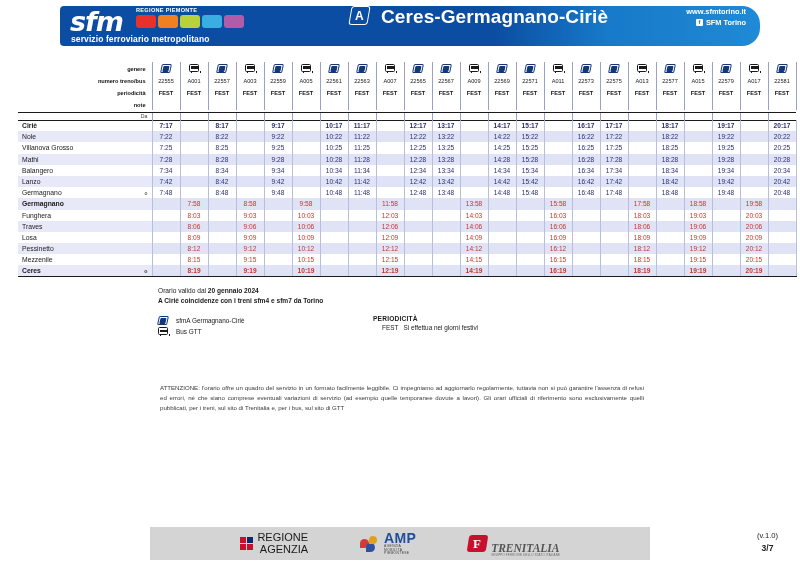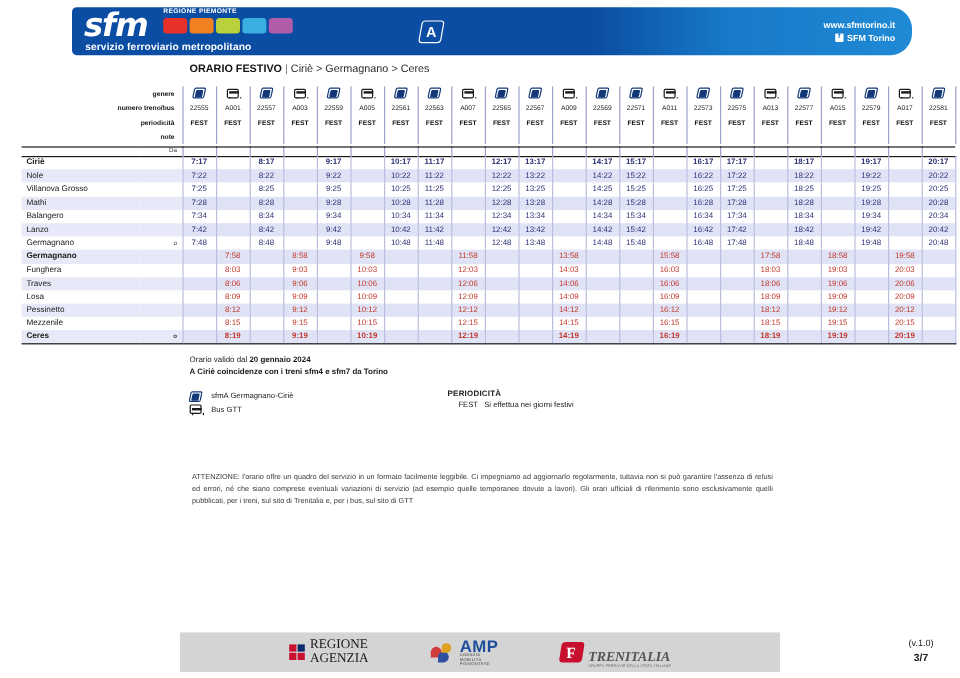--- a/index.html
+++ b/index.html
@@ -10,21 +10,21 @@
     font-family:"Liberation Sans", sans-serif;
     position:relative;
     overflow:hidden;
   }
 
   
   .header {
     position:absolute; left:60px; top:6px; width:700px; height:40px;
     background:linear-gradient(90deg,#0b4da2 0%, #0b4da2 62%, #1779c9 78%, #1f8ad6 100%);
     border-radius:4px 18px 18px 4px;
-    display:flex; align-items:center;
+    display:flex; align-items:flex-start;
   }
   .hdr-logo { position:relative; width:200px; height:40px; flex:0 0 auto; padding-left:8px; }
   .sfm-word {
     font-family:"DejaVu Sans", sans-serif;
     font-weight:bold; font-style:italic;
     font-size:27px; color:#ffffff; letter-spacing:-1px;
     position:absolute; left:10px; top:2px; line-height:1;
   }
   .sfm-sub {
     position:absolute; left:11px; top:28px;
@@ -152,21 +152,21 @@
   
   .footer {
     position:absolute; left:150px; top:527px; width:500px; height:33px;
     background:#d4d4d4;
     display:flex; align-items:center; justify-content:center; gap:52px;
   }
   .f-logo { display:flex; align-items:center; gap:4px; }
   .rp-squares { display:grid; grid-template-columns:6px 6px; grid-gap:1.5px; }
   .rp-sq { width:6px; height:6px; background:#c8102e; }
   .rp-sq.b { background:#0b2a6b; }
-  .rp-text { font-family:Liberation Serif, serif; font-size:11px; color:#1a1a1a; line-height:1.02; }
+  .rp-text { font-family:Liberation Sans, sans-serif; font-size:11px; color:#1a1a1a; line-height:1.02;text-align:right; }
   .amp-mark { width:20px; height:18px; position:relative; }
   .amp-mark i { position:absolute; border-radius:50% 50% 50% 0; display:block; }
   .amp-txt { line-height:1; }
   .amp-big { font-family:"Liberation Sans", sans-serif; font-weight:bold; font-size:14px; color:#1f4f9c; letter-spacing:0.3px; }
   .amp-small { font-size:3.4px; color:#444; letter-spacing:0.3px; }
   .tr-mark {
     width:19px; height:17px; background:#c8102e; border-radius:3px;
     position:relative; transform:skewX(-9deg);
   }
   .tr-mark::after {
@@ -196,34 +196,32 @@
         <span class="swatch" style="background: rgb(232, 49, 42);"></span>
         <span class="swatch" style="background: rgb(240, 128, 32);"></span>
         <span class="swatch" style="background: rgb(185, 209, 58);"></span>
         <span class="swatch" style="background: rgb(58, 174, 224);"></span>
         <span class="swatch" style="background: rgb(176, 92, 168);"></span>
       </div>
   </div>
   <div class="line-badge">
     <span>A</span>
   </div>
+  <div class="route-title">Ceres-Germagnano-Ciriè</div>
   <div class="hdr-right">
     <div class="hdr-site">www.sfmtorino.it</div>
     <div class="hdr-fb">
       <span class="fb-ico">f</span>
       <span>SFM Torino</span>
     </div>
   </div>
 </div>
 
 <div class="sheet">
 
-  <div class="doc-title">
-    <b>ORARIO FESTIVO</b><span class="sep"> | </span><span>Ciriè &gt; Germagnano &gt; Ceres</span>
-  </div>
 
   <div class="tt-wrap">
     <table class="tt">
       <tbody id="tt-body">
           <tr class="r-genere">
             <td class="lbl-col" colspan="2">genere</td>
             <td class="hcell"><span class="ico-train"></span></td>
             <td class="hcell"><span class="ico-bus"></span></td>
             <td class="hcell"><span class="ico-train"></span></td>
             <td class="hcell"><span class="ico-bus"></span></td>

